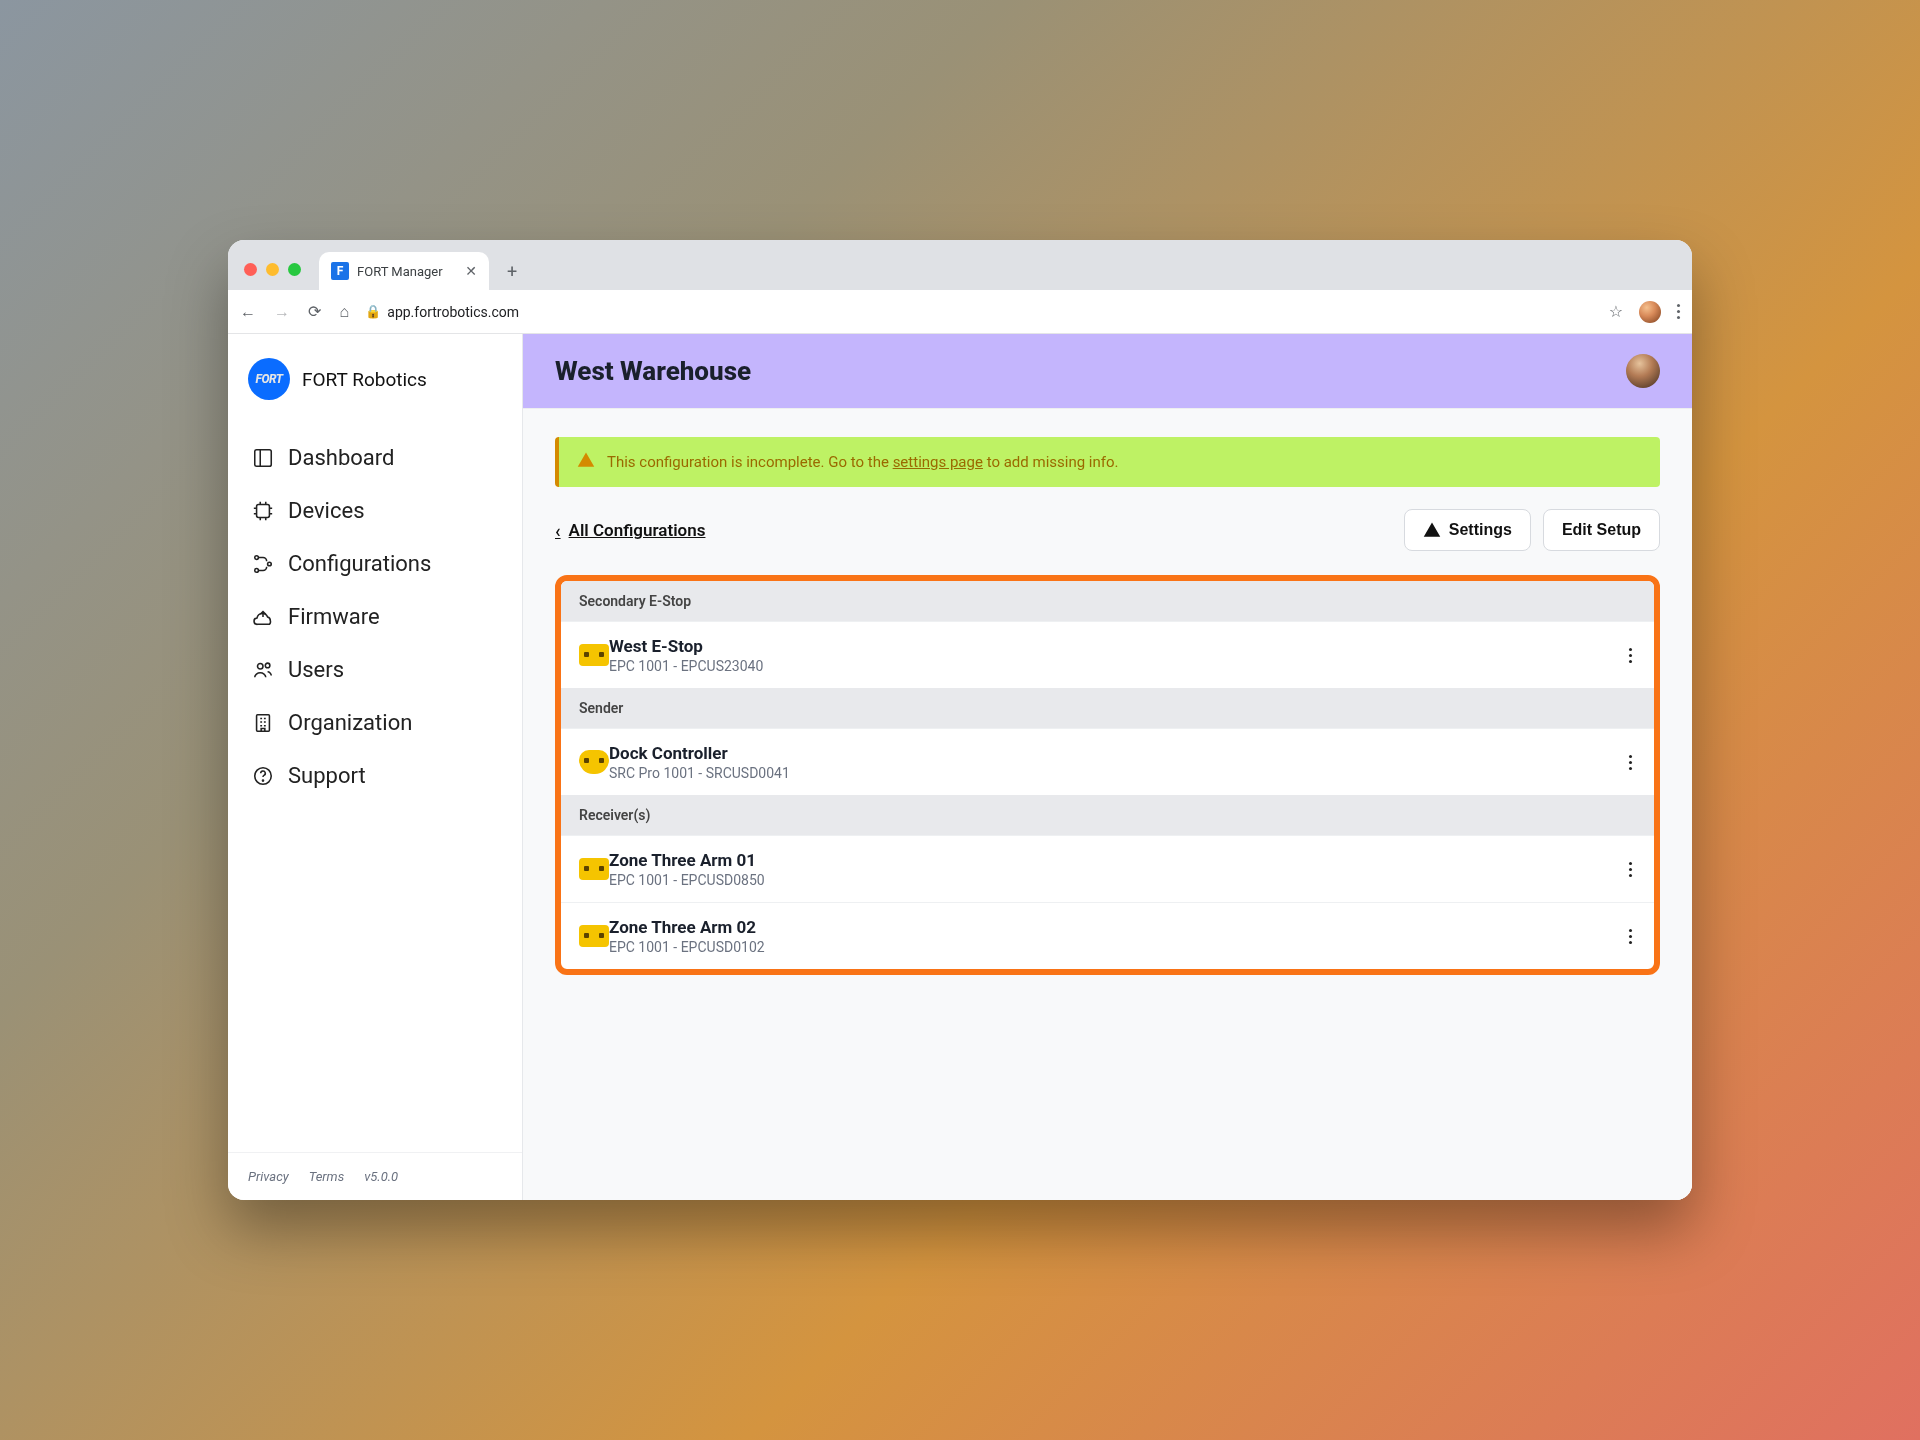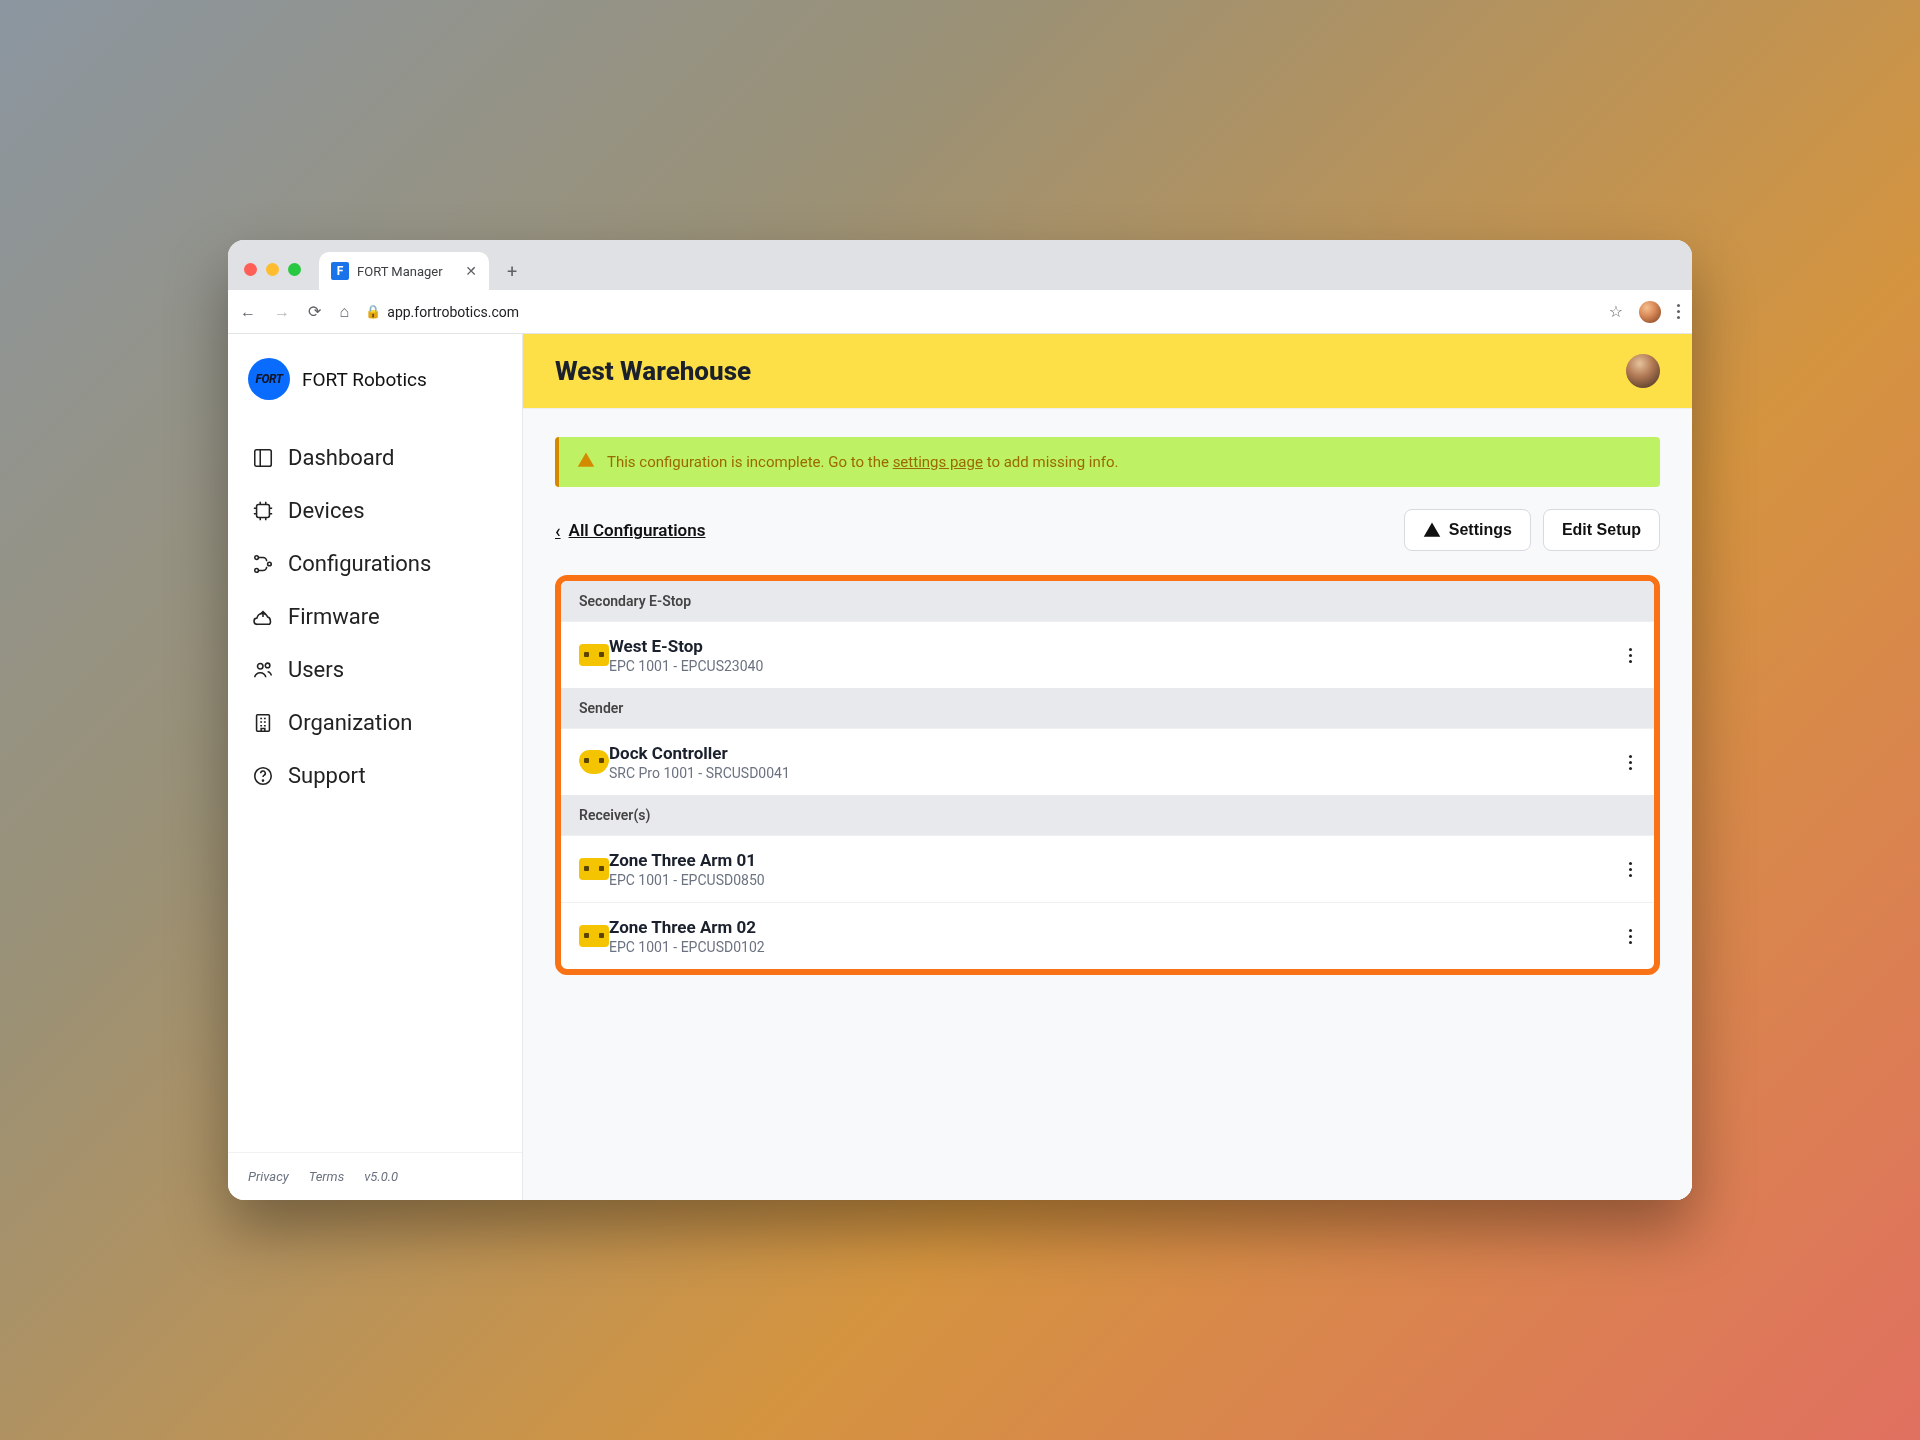--- a/index.html
+++ b/index.html
@@ -48,40 +48,40 @@
 .kebab-dots span { width:3px; height:3px; background:#5f6368; border-radius:50%; }
 
 
 .app { flex:1; display:flex; background:#fff; }
 .sidebar {
   width:295px; border-right:1px solid #e6e8eb; display:flex; flex-direction:column;
 }
 .brand { display:flex; align-items:center; gap:12px; padding:24px 20px; }
 .brand-logo {
   width:42px; height:42px; border-radius:50%; background:#0a6cff; display:flex; align-items:center;
-  justify-content:center; color:#0f172a; font-weight:800; font-size:12px; font-style:italic; letter-spacing:-0.5px;
+  justify-content:center; color:#e5e5e5; font-weight:800; font-size:12px; font-style:italic; letter-spacing:-0.5px;
 }
 .brand-name { font-weight:400; font-size:19px; color:#111; }
 .nav { display:flex; flex-direction:column; padding:8px 8px; gap:2px; }
 .nav-item {
   display:flex; align-items:center; gap:14px; padding:13px 16px; border-radius:8px;
   color:#222; font-size:22px; cursor:pointer;
 }
 .nav-ico { width:22px; height:22px; display:flex; align-items:center; justify-content:center; }
 .nav-ico svg { stroke:#222; fill:none; stroke-width:1.7; }
 .sidefoot {
   margin-top:auto; display:flex; gap:20px; padding:16px 20px; font-size:13px; color:#6b7280;
   border-top:1px solid #f0f1f3;
   font-style:italic;
 }
 
 
 .main { flex:1; display:flex; flex-direction:column; background:#f8f9fa; }
 .pagehead {
-  background:#fde047; padding:20px 32px; display:flex; align-items:center; justify-content:space-between;
+  background:#c4b5fd; padding:20px 32px; display:flex; align-items:center; justify-content:space-between;
   border-bottom:1px solid #edeef0;
 }
 .page-title { font-size:26px; font-weight:800; color:#1a202c; }
 .user-avatar {
   width:34px; height:34px; border-radius:50%;
   background: radial-gradient(circle at 40% 28%, #e6c39c 0%, #b37b55 40%, #3d2a1d 100%);
 }
 
 .content { padding:28px 32px; display:flex; flex-direction:column; gap:18px; }
 

